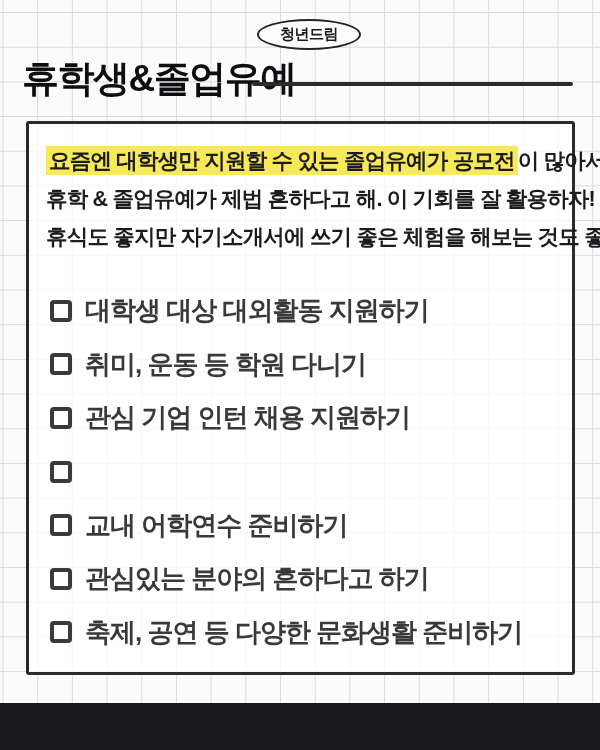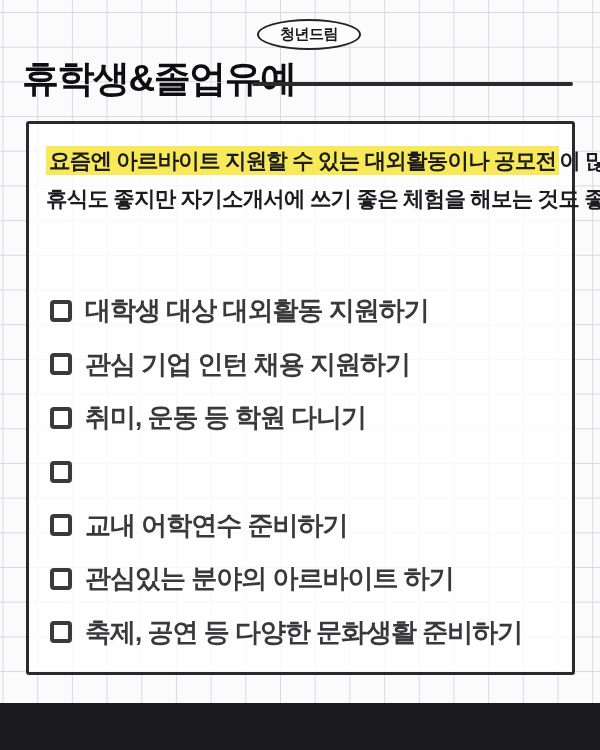--- a/index.html
+++ b/index.html
@@ -124,47 +124,48 @@
   <div class="badge">
     <span>청년드림</span>
   </div>
 
   <h1 class="title">휴학생&amp;졸업유예</h1>
   <div class="title-rule"></div>
 
   <div class="card">
 
     <div class="intro">
-      <div class="line"><span class="hl">요즘엔 아르바이트 지원할 수 있는 대외활동이나 공모전</span><span>이 많아서</span></div>
+      <div class="line"><span class="hl">요즘엔 대학생만 지원할 수 있는 졸업유예가 공모전</span><span>이 많아서</span></div>
+      <div class="line">휴학 &amp; 졸업유예가 제법 흔하다고 해. 이 기회를 잘 활용하자!</div>
       <div class="line">휴식도 좋지만 자기소개서에 쓰기 좋은 체험을 해보는 것도 좋겠지?</div>
     </div>
 
     <div class="checklist">
       <div class="check-row">
         <span class="checkbox"></span>
         <span class="check-label">대학생 대상 대외활동 지원하기</span>
       </div>
       <div class="check-row">
         <span class="checkbox"></span>
-        <span class="check-label">관심 기업 인턴 채용 지원하기</span>
+        <span class="check-label">취미, 운동 등 학원 다니기</span>
       </div>
       <div class="check-row">
         <span class="checkbox"></span>
-        <span class="check-label">취미, 운동 등 학원 다니기</span>
+        <span class="check-label">관심 기업 인턴 채용 지원하기</span>
       </div>
       <div class="check-row">
         <span class="checkbox"></span>
       </div>
       <div class="check-row">
         <span class="checkbox"></span>
         <span class="check-label">교내 어학연수 준비하기</span>
       </div>
       <div class="check-row">
         <span class="checkbox"></span>
-        <span class="check-label">관심있는 분야의 아르바이트 하기</span>
+        <span class="check-label">관심있는 분야의 흔하다고 하기</span>
       </div>
       <div class="check-row">
         <span class="checkbox"></span>
         <span class="check-label">축제, 공연 등 다양한 문화생활 준비하기</span>
       </div>
     </div>
 
   </div>
 
   <div class="footer-bar"></div>

